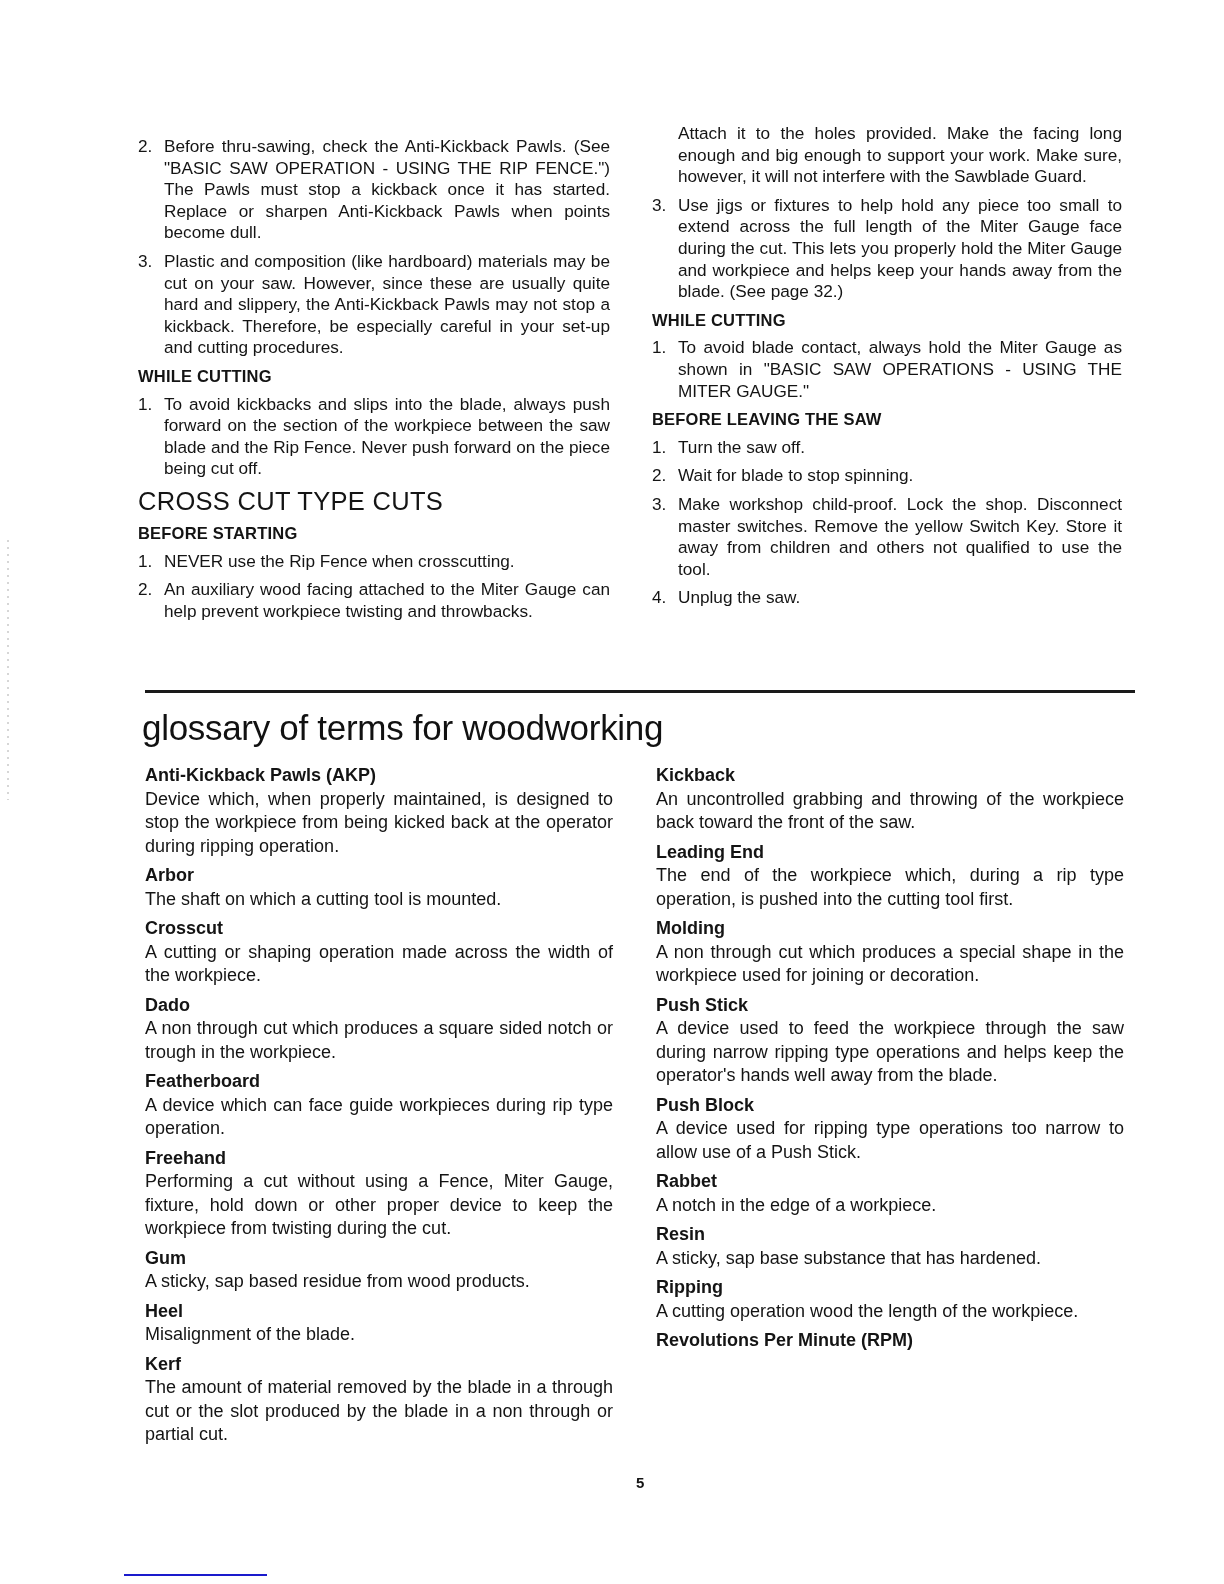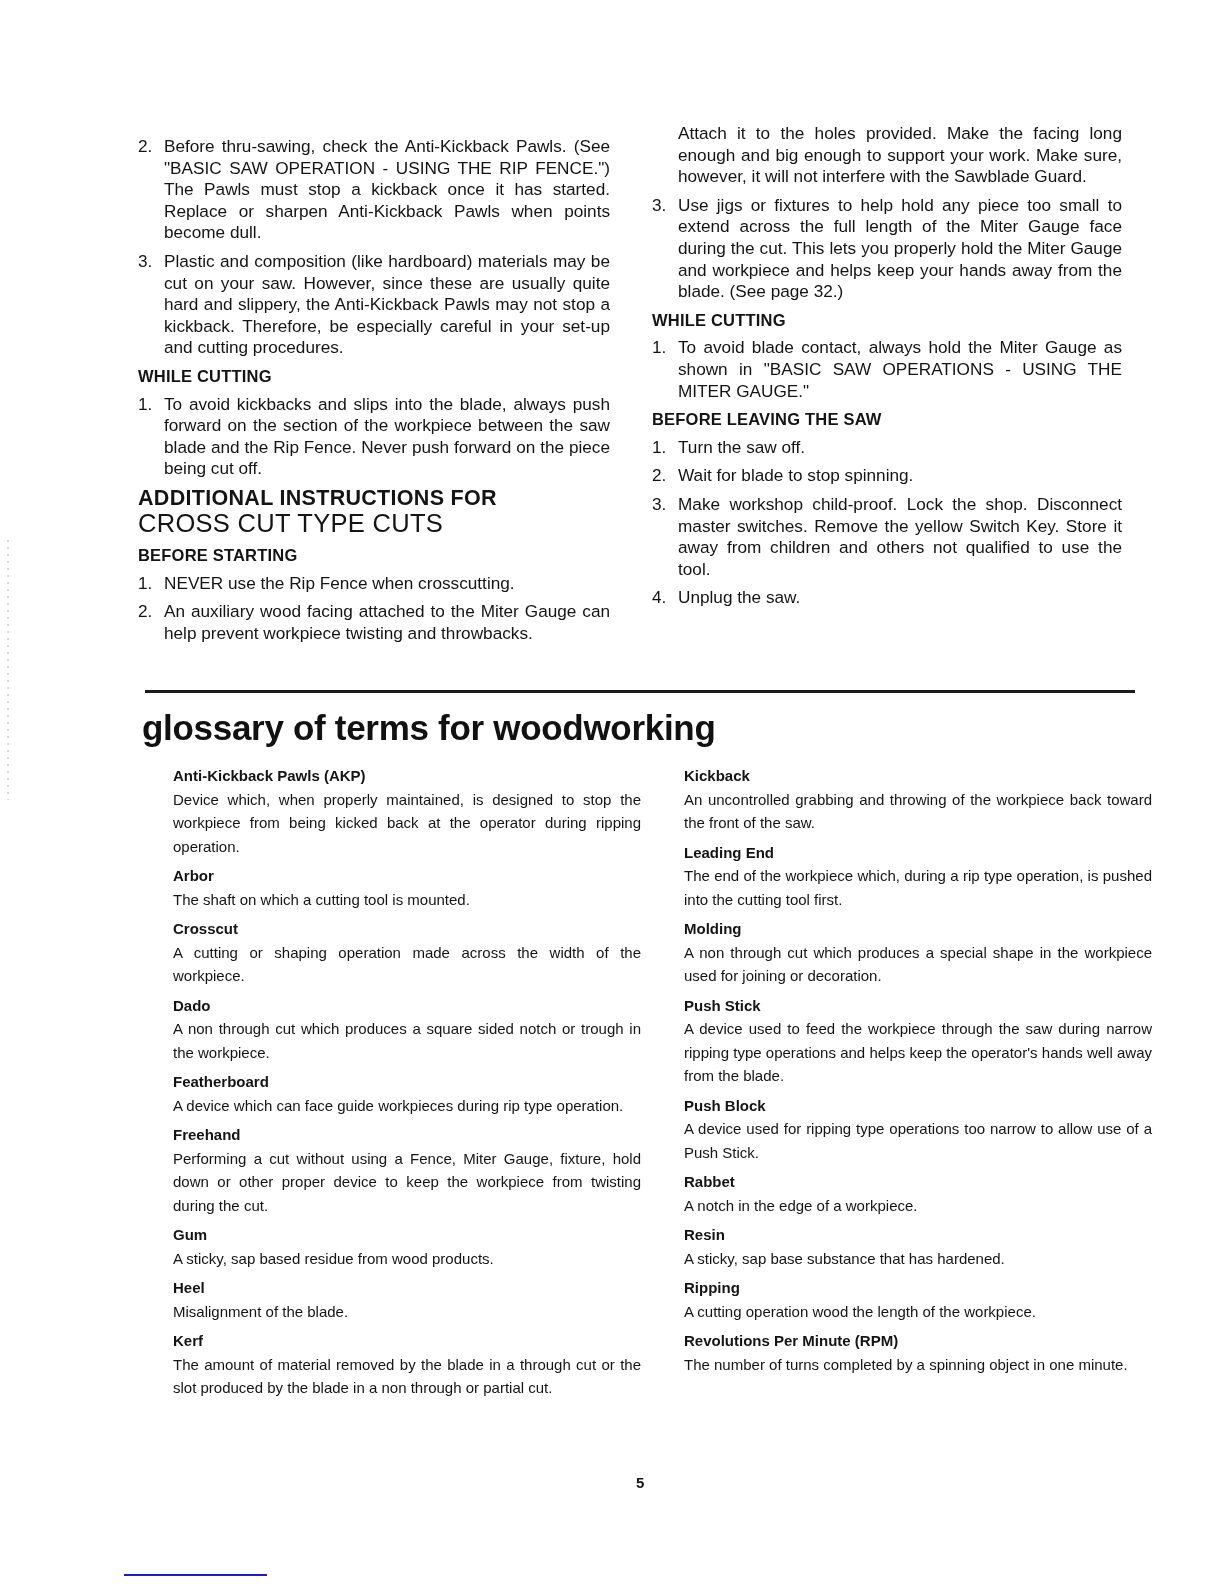--- a/index.html
+++ b/index.html
@@ -11,22 +11,22 @@
   .col-left-top { left: 138px; top: 136px; width: 472px; }
   .col-right-top { left: 652px; top: 123px; width: 470px; }
   .list { margin: 0; padding: 0; list-style: none; }
   .list li { position: relative; padding-left: 26px; margin-bottom: 7px; text-align: justify; }
   .list li .num { position: absolute; left: 0; top: 0; }
   .cont { padding-left: 26px; text-align: justify; margin-bottom: 7px; }
   .subhead { font-weight: bold; font-size: 16.5px; letter-spacing: 0.2px; margin: 2px 0 6px 0; }
   .bighead1 { font-weight: bold; font-size: 21.5px; line-height: 22px; letter-spacing: 0.3px; margin-top: 4px; }
   .bighead2 { font-weight: normal; font-size: 25.5px; line-height: 28px; letter-spacing: 0.3px; margin-bottom: 8px; }
   .rule { position: absolute; left: 145px; top: 690px; width: 990px; height: 3px; background: #1a1a1a; }
-  .gloss-title { position: absolute; left: 142px; top: 708px; font-size: 35px; font-weight: bold; letter-spacing: -0.3px; color: #111; }
-  .gcol { position: absolute; font-size: 15px; line-height: 23.5px; margin-left: 28px; }
+  .gloss-title { position: absolute; left: 142px; top: 708px; font-size: 35px; font-weight: normal; letter-spacing: -0.3px; color: #111; }
+  .gcol { position: absolute; font-size: 18px; line-height: 23.5px; }
   .gcol-left { left: 145px; top: 764px; width: 468px; }
   .gcol-right { left: 656px; top: 764px; width: 468px; }
   .term { font-weight: bold; margin-top: 6px; }
   .term:first-child { margin-top: 0; }
   .def { text-align: justify; }
   .page-num { position: absolute; left: 636px; top: 1474px; font-size: 15px; font-weight: bold; }
   .blue-link-line { position: absolute; left: 124px; top: 1574px; width: 143px; height: 2px; background: #1a1acc; }
   .scan-noise { position: absolute; left: 7px; top: 540px; width: 2px; height: 260px;
     background: repeating-linear-gradient(180deg, #bbb 0 2px, transparent 2px 7px); opacity: 0.6; }
 </style>
@@ -37,21 +37,20 @@
 
 <div class="col col-left-top">
   <ul class="list">
     <li><span class="num">2.</span><span>Before thru-sawing, check the Anti-Kickback Pawls. (See "BASIC SAW OPERATION - USING THE RIP FENCE.") The Pawls must stop a kickback once it has started. Replace or sharpen Anti-Kickback Pawls when points become dull.</span></li>
     <li><span class="num">3.</span><span>Plastic and composition (like hardboard) materials may be cut on your saw. However, since these are usually quite hard and slippery, the Anti-Kickback Pawls may not stop a kickback. Therefore, be especially careful in your set-up and cutting procedures.</span></li>
   </ul>
   <div class="subhead">WHILE CUTTING</div>
   <ul class="list">
     <li><span class="num">1.</span><span>To avoid kickbacks and slips into the blade, always push forward on the section of the workpiece between the saw blade and the Rip Fence. Never push forward on the piece being cut off.</span></li>
   </ul>
-  <div class="bighead1">ADDITIONAL INSTRUCTIONS FOR</div>
   <div class="bighead2">CROSS CUT TYPE CUTS</div>
   <div class="subhead">BEFORE STARTING</div>
   <ul class="list">
     <li><span class="num">1.</span><span>NEVER use the Rip Fence when crosscutting.</span></li>
     <li><span class="num">2.</span><span>An auxiliary wood facing attached to the Miter Gauge can help prevent workpiece twisting and throwbacks.</span></li>
   </ul>
 </div>
 
 <div class="col col-right-top">
   <div class="cont">Attach it to the holes provided. Make the facing long enough and big enough to support your work. Make sure, however, it will not interfere with the Sawblade Guard.</div>
@@ -107,18 +106,17 @@
   <div class="def">A device used to feed the workpiece through the saw during narrow ripping type operations and helps keep the operator's hands well away from the blade.</div>
   <div class="term">Push Block</div>
   <div class="def">A device used for ripping type operations too narrow to allow use of a Push Stick.</div>
   <div class="term">Rabbet</div>
   <div class="def">A notch in the edge of a workpiece.</div>
   <div class="term">Resin</div>
   <div class="def">A sticky, sap base substance that has hardened.</div>
   <div class="term">Ripping</div>
   <div class="def">A cutting operation wood the length of the workpiece.</div>
   <div class="term">Revolutions Per Minute (RPM)</div>
-  <div class="def">The number of turns completed by a spinning object in one minute.</div>
 </div>
 
 <div class="page-num">5</div>
 
 <div class="blue-link-line"></div>
 
 </body></html>

